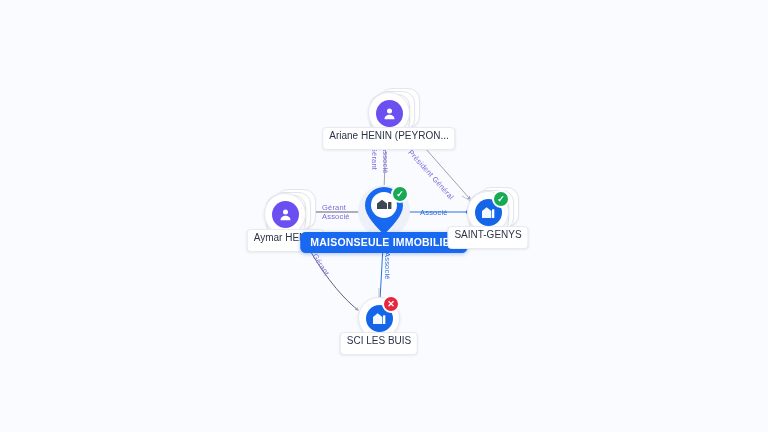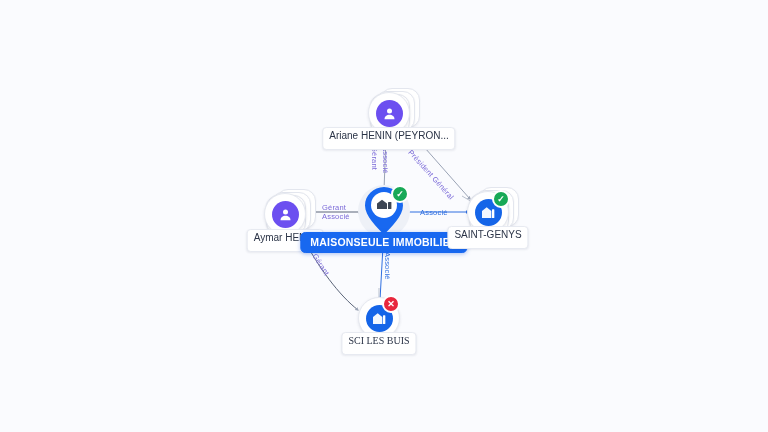--- a/index.html
+++ b/index.html
@@ -271,16 +271,16 @@
       <div class="disc">
         <div class="glyph-circle company">
           <svg width="16" height="16" viewBox="0 0 24 24" fill="#ffffff">
             <path d="M3 21 V10.5 L10 5 l7 5.5 V21 z" opacity="0.95"></path>
             <rect x="18" y="8" width="3.5" height="13" rx="0.8"></rect>
           </svg>
         </div>
       </div>
       <div class="badge bad" style="left:31px; top:5px;">✕</div>
     </div>
-    <div class="node-label" style="top:14px;font-family:Liberation Serif, serif;">SCI LES BUIS</div>
+    <div class="node-label" style="top:14px;">SCI LES BUIS</div>
   </div>
 
 </div>
 
 </body></html>

